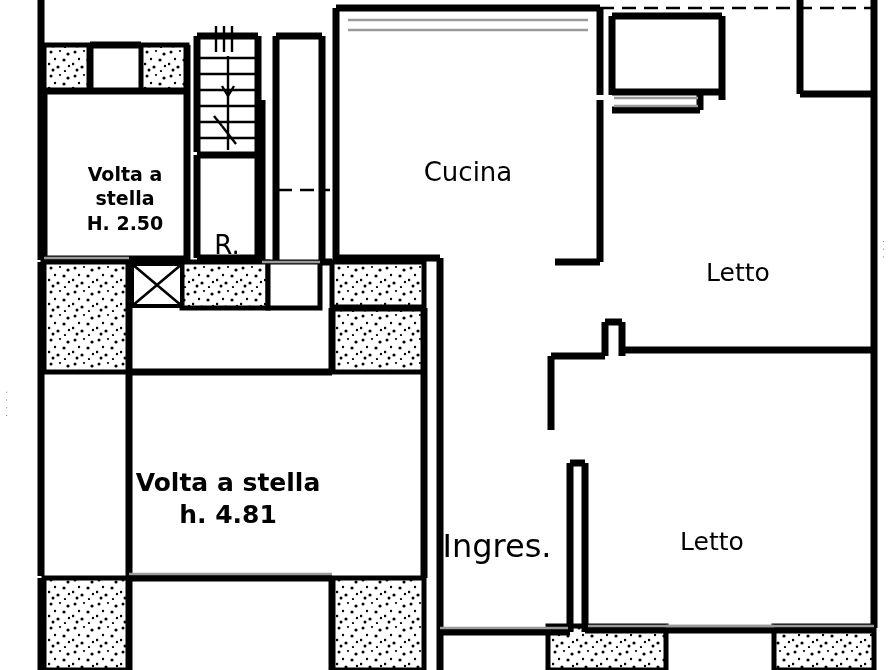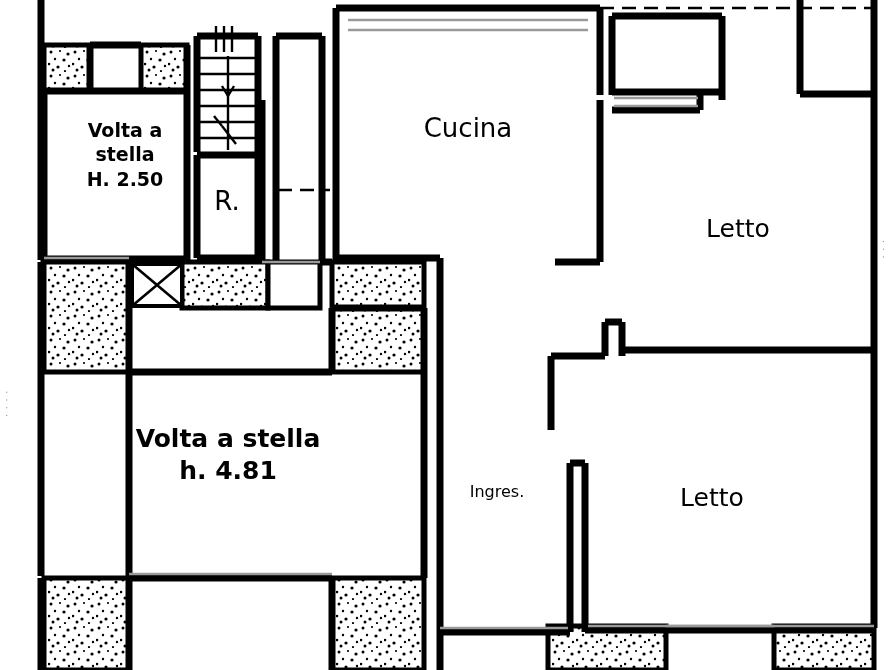--- a/index.html
+++ b/index.html
@@ -23,20 +23,21 @@
     display: block;
   }
   .room-label {
     position: absolute;
     color: #000000;
     white-space: pre;
     text-align: center;
     line-height: 1.28;
     pointer-events: none;
     user-select: none;
+    margin-top: 44px;
   }
   .lbl-bold {
     font-weight: 700;
   }
   .lbl-plain {
     font-weight: 400;
   }
   .margin-text {
     position: absolute;
     color: #8c8c8c;
@@ -219,21 +220,21 @@
 
   <div class="room-label lbl-plain" style="left:196px; top:185px; width:62px; font-size:26px;">R.</div>
 
   <div class="room-label lbl-plain" style="left:368px; top:112px; width:200px; font-size:26px;text-align:center;">Cucina</div>
 
   <div class="room-label lbl-plain" style="left:663px; top:213px; width:150px; font-size:25px;">Letto</div>
 
   <div class="room-label lbl-bold" style="left:98px; top:423px; width:260px; font-size:25px;">Volta a stella
 h. 4.81</div>
 
-  <div class="room-label lbl-plain" style="left:422px; top:482px; width:150px; font-size:16px;">Ingres.</div>
+  <div class="room-label lbl-plain" style="left:422px; top:482px; width:150px; font-size:32px;">Ingres.</div>
 
   <div class="room-label lbl-plain" style="left:637px; top:482px; width:150px; font-size:25px;">Letto</div>
 
   <div class="margin-text left" style="left:2px; top:390px;">· · · ·</div>
 
   <div class="margin-text" style="left:878px; top:240px;">· · ·</div>
 
 </div>
 
 </body></html>

